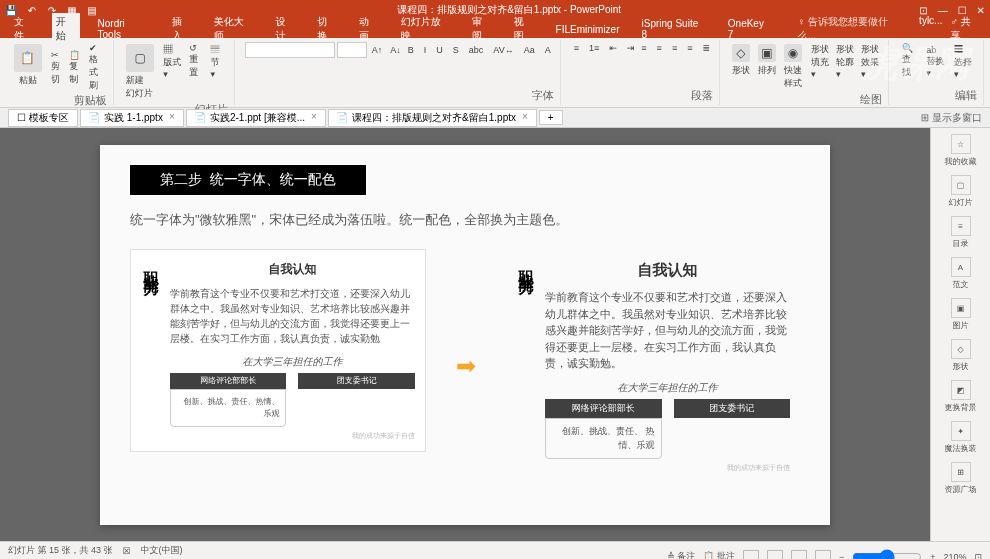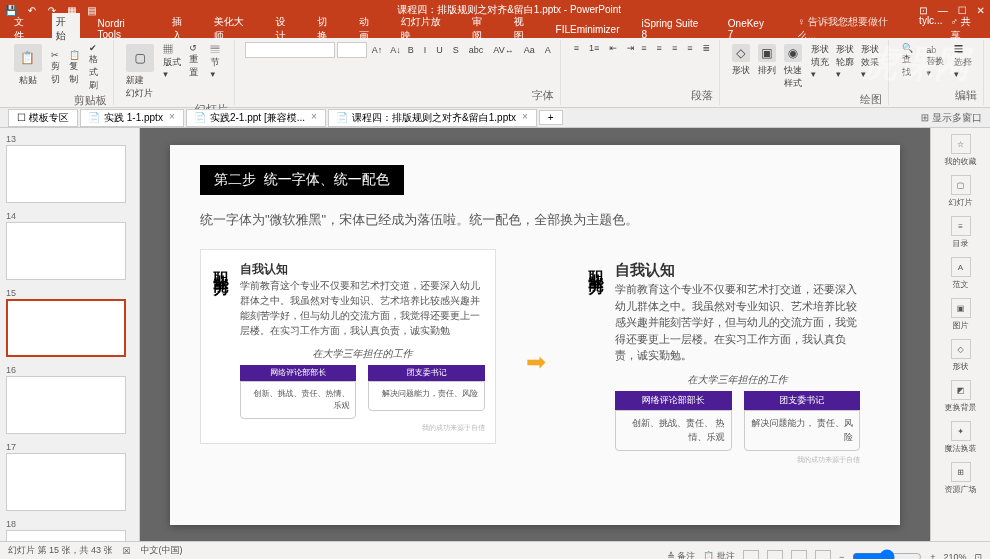--- a/index.html
+++ b/index.html
@@ -46,36 +46,36 @@
 .sidepanel { width: 60px; background: #f3f2f1; border-left: 1px solid #ccc; padding: 6px 2px; display: flex; flex-direction: column; gap: 8px; align-items: center; font-size: 8px; color: #555; }
 .sidepanel .sitem { text-align: center; cursor: pointer; }
 .sidepanel .sitem .ico { width: 20px; height: 20px; border: 1px solid #ccc; margin: 0 auto 2px; display:flex;align-items:center;justify-content:center; }
 
 .statusbar { height: 18px; background: #f3f2f1; border-top: 1px solid #ccc; display: flex; align-items: center; padding: 0 8px; font-size: 9px; color: #555; gap: 10px; }
 .statusbar .right { margin-left: auto; display: flex; gap: 8px; align-items: center; margin-top: 12px; }
 .statusbar .viewbtn { width: 16px; height: 14px; border: 1px solid #bbb; cursor: pointer; }
 .statusbar .zoomslider { width: 70px; }
 
 
-.slide .step { display: inline-block; background: #000; color: #fff; padding: 6px 14px; font-size: 14px; }
+.slide .step { display: inline-block; background: #000; color: #fff; padding: 6px 30px; font-size: 14px; }
 .slide .step .lbl { color: #fff; }
 .slide .subtitle { margin-top: 16px; font-size: 13px; color: #555; }
 .slide .cols { display: flex; margin-top: 20px; gap: 30px; align-items: flex-start; }
 .slide .leftcol, .slide .rightcol { flex: 1; border: 1px solid #e0e0e0; padding: 10px; background: #fff; }
 .slide .rightcol { border: none; background: transparent; }
 .slide .vtitle { writing-mode: vertical-rl; font-weight: bold; font-size: 15px; letter-spacing: 3px; }
 .slide .content { display: flex; gap: 10px; }
 .slide .body { flex: 1; font-size: 10px; color: #555; line-height: 1.5; }
-.slide .body h4 { font-size: 12px; color: #333; margin-bottom: 0; }
+.slide .body h4 { text-align: center; font-size: 12px; color: #333; margin-bottom: 8px; }
 .slide .rightcol .body { font-size: 11px; }
 .slide .rightcol .body h4 { font-size: 15px; }
 .slide .sub3 { text-align: center; font-size: 10px; margin: 8px 0 4px; font-style: italic; }
 .slide .cards { display: flex; gap: 12px; justify-content: center; }
 .slide .card { flex: 1; }
-.slide .card .chead { background: #4c1d95; color: #fff; font-size: 8px; text-align: center; padding: 2px; }
+.slide .card .chead { background: #404040; color: #fff; font-size: 8px; text-align: center; padding: 2px; }
 .slide .card .cbody { border: 1px solid #ccc; font-size: 8px; padding: 6px; min-height: 30px; text-align: right; border-radius: 0 0 4px 4px; }
 .slide .rightcol .card .chead { font-size: 9px; padding: 3px; }
 .slide .rightcol .card .cbody { font-size: 9px; }
 .slide .arrow { align-self: center; font-size: 24px; color: #f5a623; }
 .slide .footnote2 { font-size: 7px; color: #bbb; text-align: right; margin-top: 4px; }
 
 .watermark { position: absolute; top: 40px; right: 20px; font-size: 36px; color: rgba(255,255,255,.4); font-weight: bold; font-style: italic; pointer-events: none; z-index: 99; }
 </style>
 </head>
 <body>
@@ -242,46 +242,20 @@
     </div>
   <div class="dtab">
       <span>📄 课程四：排版规则之对齐&amp;留白1.pptx</span>
       <span class="x">×</span>
     </div>
   <div class="dtab">+</div>
   <div class="right">⊞ 显示多窗口</div>
 </div>
 
 <div class="workspace">
-  <div class="thumbs">
-    <div class="thumb">
-        <div class="num">13</div>
-        <div class="preview"></div>
-      </div>
-    <div class="thumb">
-        <div class="num">14</div>
-        <div class="preview"></div>
-      </div>
-    <div class="thumb sel">
-        <div class="num">15</div>
-        <div class="preview"></div>
-      </div>
-    <div class="thumb">
-        <div class="num">16</div>
-        <div class="preview"></div>
-      </div>
-    <div class="thumb">
-        <div class="num">17</div>
-        <div class="preview"></div>
-      </div>
-    <div class="thumb">
-        <div class="num">18</div>
-        <div class="preview"></div>
-      </div>
-  </div>
 
   <div class="canvas">
     <div class="slide">
       <div class="step">
         <span class="lbl">第二步</span>&nbsp;&nbsp;<span>统一字体、统一配色</span>
       </div>
       <div class="subtitle">统一字体为"微软雅黑"，宋体已经成为落伍啦。统一配色，全部换为主题色。</div>
       <div class="cols">
         <div class="leftcol">
           <div class="content">
@@ -290,21 +264,20 @@
               <h4>自我认知</h4>
               <div>学前教育这个专业不仅要和艺术打交道，还要深入幼儿群体之中。我虽然对专业知识、艺术培养比较感兴趣并能刻苦学好，但与幼儿的交流方面，我觉得还要更上一层楼。在实习工作方面，我认真负责，诚实勤勉</div>
               <div class="sub3">在大学三年担任的工作</div>
               <div class="cards">
                 <div class="card">
                   <div class="chead">网络评论部部长</div>
                   <div class="cbody">创新、挑战、责任、热情、乐观</div>
                 </div>
                 <div class="card">
                   <div class="chead">团支委书记</div>
-                  <div class="cbody">解决问题能力，责任、风险</div>
                 </div>
               </div>
               <div class="footnote2">我的成功来源于自信</div>
             </div>
           </div>
         </div>
         <div class="arrow">➡</div>
         <div class="rightcol">
           <div class="content">
             <div class="vtitle">职业能力</div>
@@ -313,22 +286,20 @@
               <div>学前教育这个专业不仅要和艺术打交道，还要深入幼儿群体之中。我虽然对专业知识、艺术培养比较感兴趣并能刻苦学好，但与幼儿的交流方面，我觉得还要更上一层楼。在实习工作方面，我认真负责，诚实勤勉。</div>
               <div class="sub3">在大学三年担任的工作</div>
               <div class="cards">
                 <div class="card">
                   <div class="chead">网络评论部部长</div>
                   <div class="cbody">创新、挑战、责任、
 热情、乐观</div>
                 </div>
                 <div class="card">
                   <div class="chead">团支委书记</div>
-                  <div class="cbody">解决问题能力，
-责任、风险</div>
                 </div>
               </div>
               <div class="footnote2">我的成功来源于自信</div>
             </div>
           </div>
         </div>
       </div>
     </div>
   </div>
 

